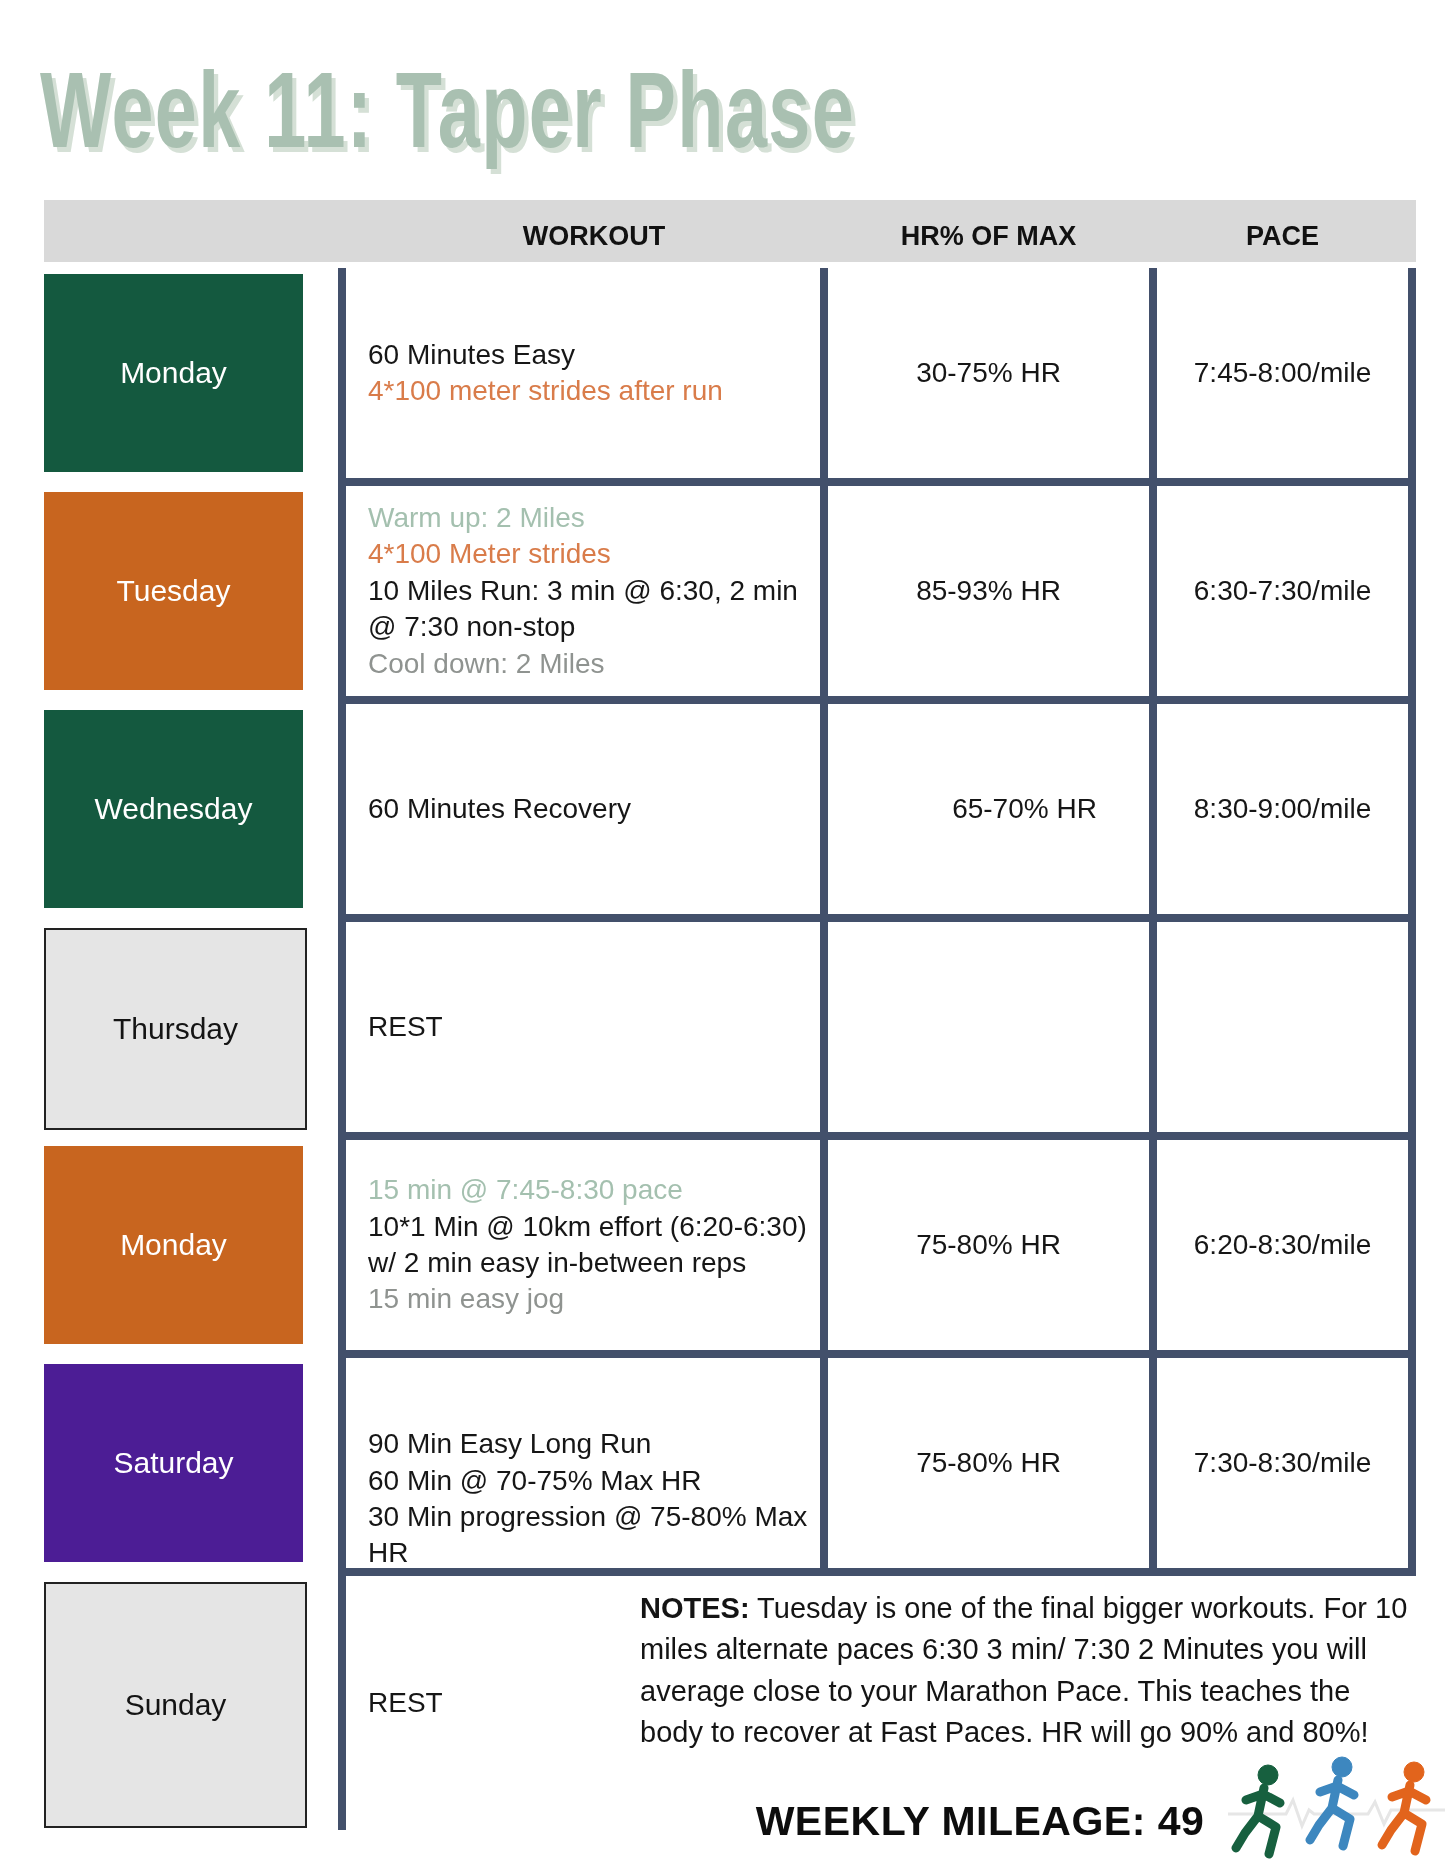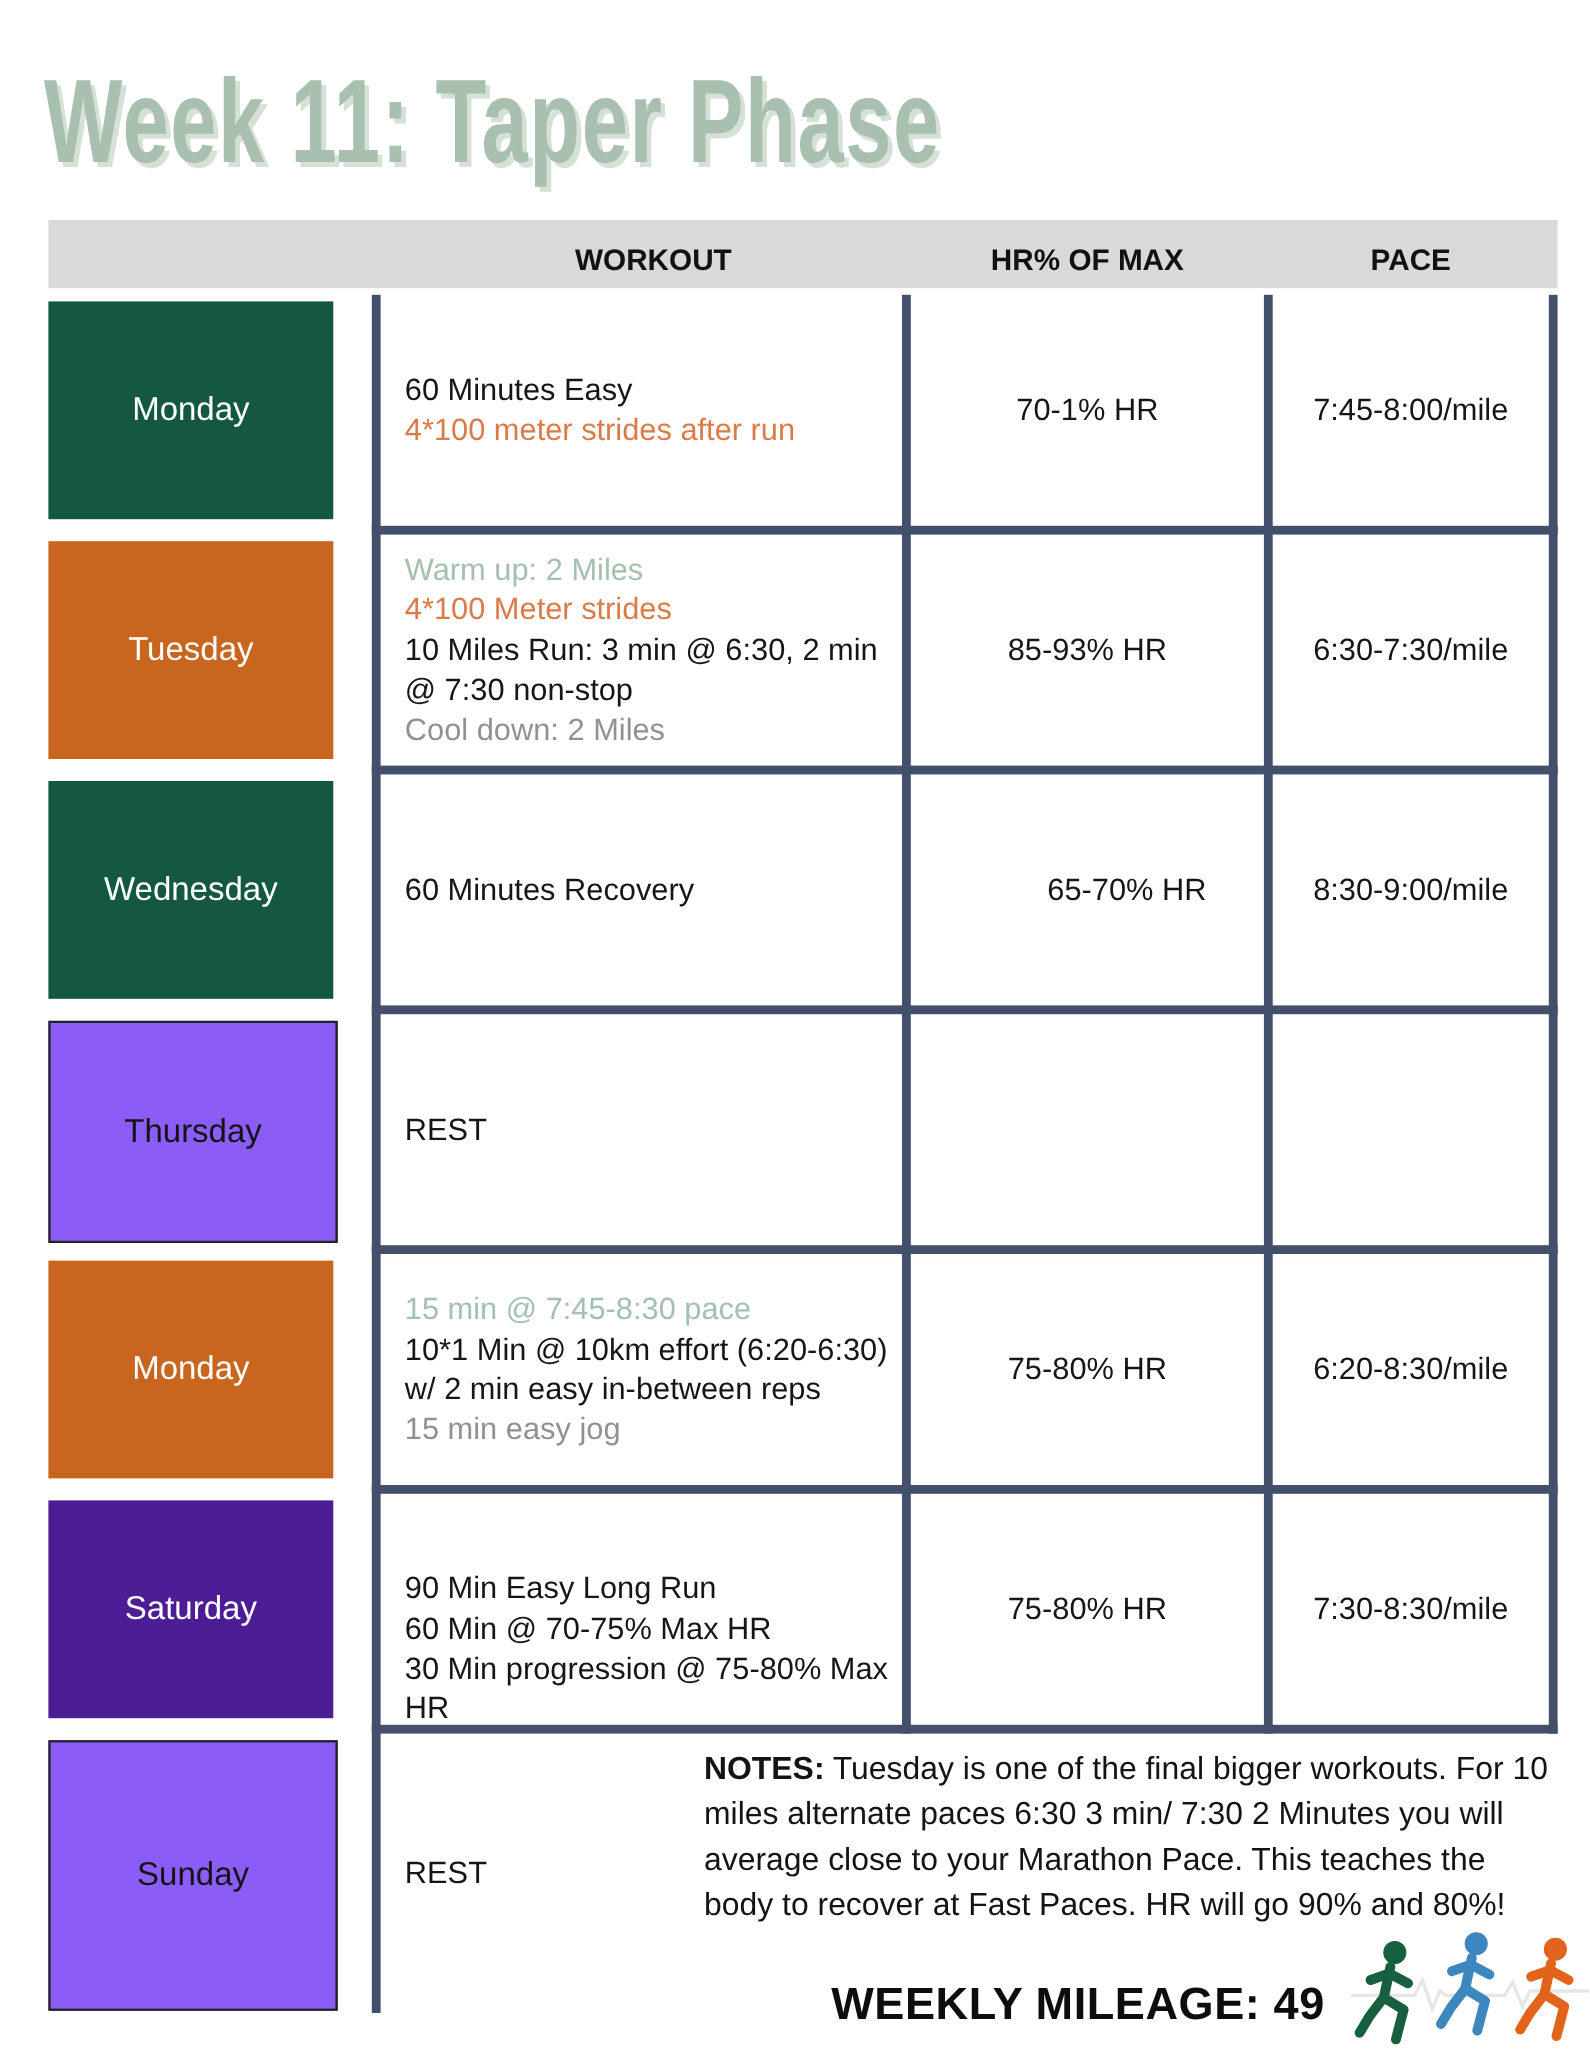--- a/index.html
+++ b/index.html
@@ -19,21 +19,21 @@
   .col-head.pace{left:1113px;width:251px;}
 
   .vbar{position:absolute;width:8px;background:#43506b;}
   .hdiv{position:absolute;left:338px;width:1078px;height:8px;background:#43506b;}
 
   .day{position:absolute;left:44px;width:259px;display:flex;align-items:center;justify-content:center;
        font-size:30px;}
   .day.green{background:#14593f;color:#ffffff;}
   .day.orange{background:#c8651f;color:#ffffff;}
   .day.blue{background:#4c1d95;color:#ffffff;}
-  .day.white{background:#8b5cf6;color:#141414;border:2px solid #222;}
+  .day.white{background:#e5e5e5;color:#141414;border:2px solid #222;}
 
   .wcell{position:absolute;left:368px;width:452px;display:flex;flex-direction:column;
          justify-content:center;align-items:flex-start;font-size:28px;line-height:1.3;}
   .wcell p{margin:0;}
   .line.black{color:#161616;}
   .line.orange{color:#d97c4a;}
   .line.sage{color:#a4c0af;}
   .line.gray{color:#8f9390;}
 
   .ccell{position:absolute;display:flex;align-items:center;justify-content:center;
@@ -69,21 +69,21 @@
   <div class="hdiv" style="top:914px;"></div>
   <div class="hdiv" style="top:1132px;"></div>
   <div class="hdiv" style="top:1350px;"></div>
   <div class="hdiv" style="top:1568px;"></div>
 
   <div class="day green" style="top:274px;height:198px;">Monday</div>
   <div class="wcell" style="top:268px;height:210px;">
     <p class="line black">60 Minutes Easy</p>
     <p class="line orange">4*100 meter strides after run</p>
   </div>
-  <div class="ccell hr" style="top:268px;height:210px;">70-1% HR</div>
+  <div class="ccell hr" style="top:268px;height:210px;">30-75% HR</div>
   <div class="ccell pace" style="top:268px;height:210px;">7:45-8:00/mile</div>
 
   <div class="day orange" style="top:492px;height:198px;">Tuesday</div>
   <div class="wcell" style="top:486px;height:210px;">
     <p class="line sage">Warm up: 2 Miles</p>
     <p class="line orange">4*100 Meter strides</p>
     <p class="line black">10 Miles Run: 3 min @ 6:30, 2 min @ 7:30 non-stop</p>
     <p class="line gray">Cool down: 2 Miles</p>
   </div>
   <div class="ccell hr" style="top:486px;height:210px;">85-93% HR</div>

